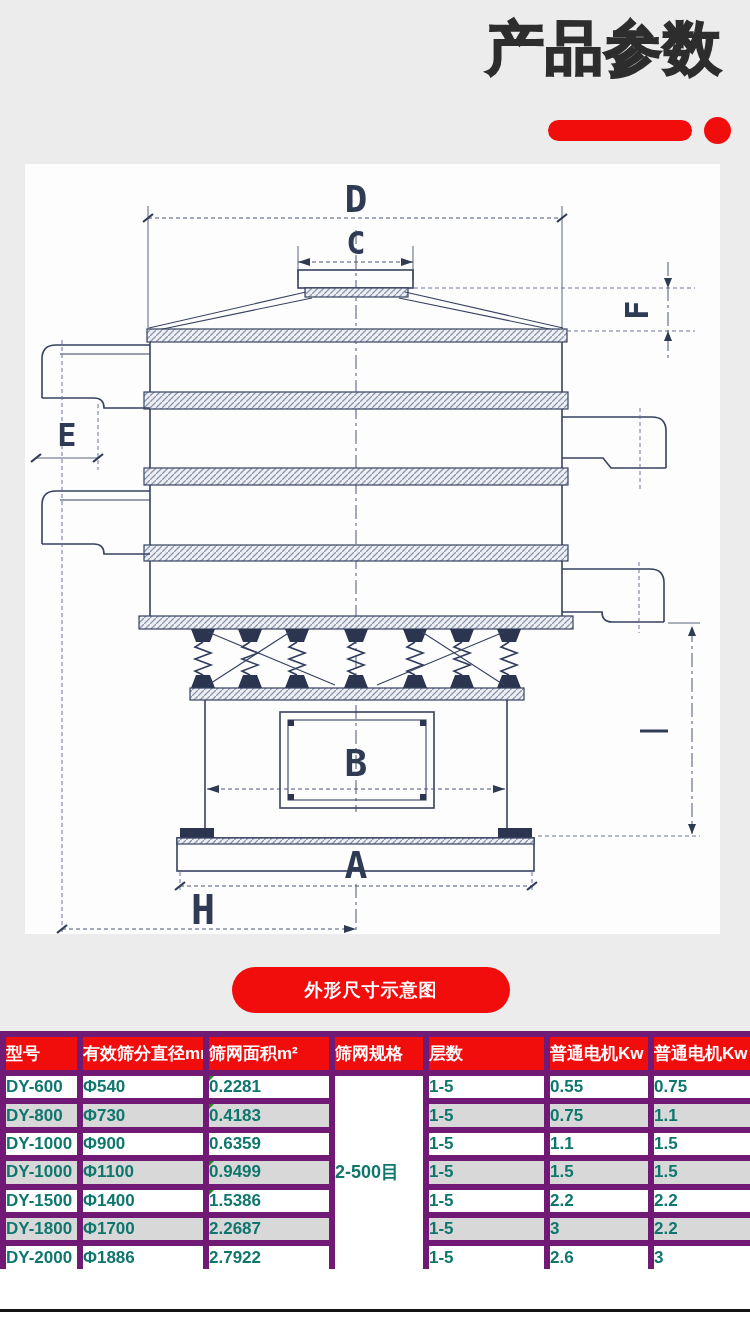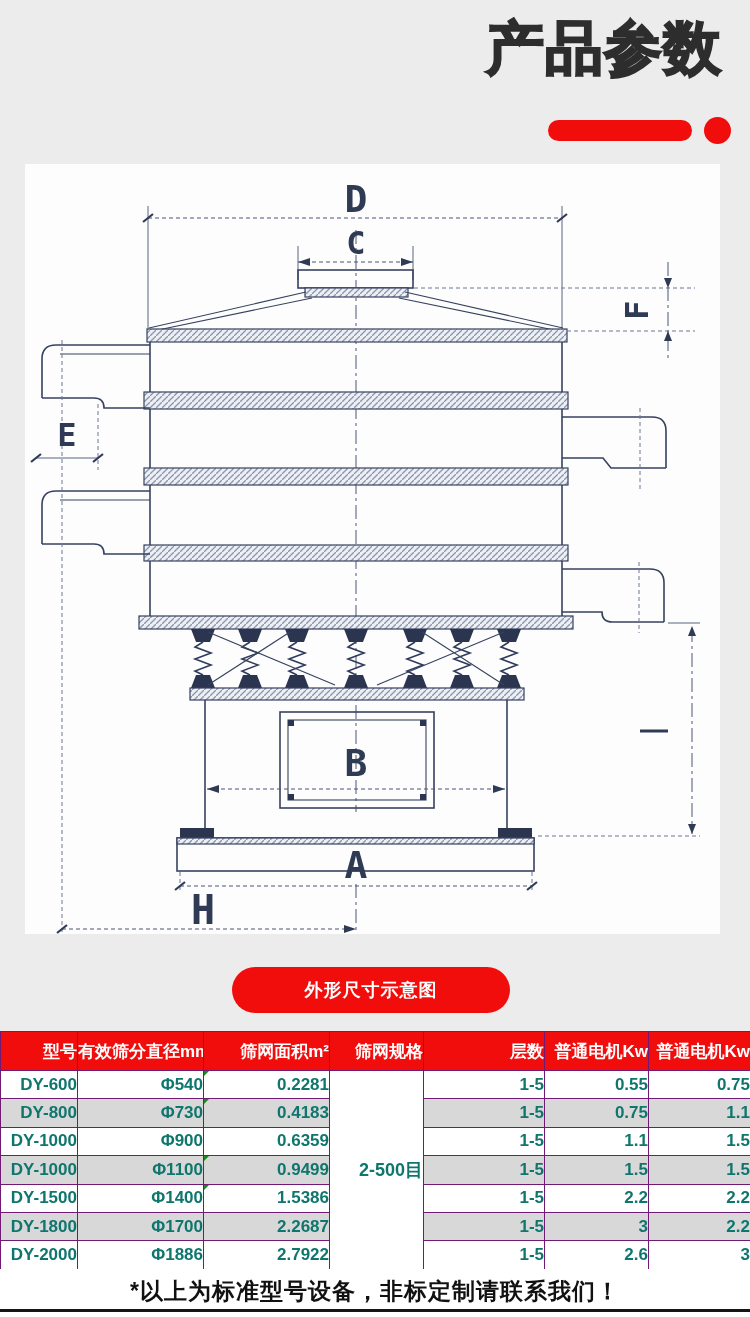--- a/index.html
+++ b/index.html
@@ -57,21 +57,21 @@
     color:#fff;font-size:18px;font-weight:bold;letter-spacing:1px;
     text-align:center;line-height:46px;
   }
   
   table.spec{
     position:absolute;left:0;top:1031px;width:750px;height:238px;
     border-collapse:collapse;table-layout:fixed;
     font-family:"Liberation Sans","DejaVu Sans",sans-serif;
   }
   table.spec th,table.spec td{
-    border:1px solid #701a75;text-align:right;vertical-align:middle;
+    border:6px solid #701a75;text-align:left;vertical-align:middle;
     font-weight:bold;overflow:hidden;white-space:nowrap;
   }
   table.spec thead tr{height:39px;}
   table.spec tbody tr{height:28.4px;}
   table.spec th{background:var(--accent-red);color:#fff;font-size:17px;}
   table.spec td{background:#fff;color:#0f766e;font-size:17px;}
   table.spec tr.g td{background:var(--row-gray);}
   table.spec td.merge{background:#fff;font-size:18px;}
   td.gm{position:relative;}
   td.gm::before{
@@ -352,15 +352,14 @@
       <td>Φ1886</td>
       <td>2.7922</td>
       <td>1-5</td>
       <td>2.6</td>
       <td>3</td>
     </tr>
   </tbody>
 </table>
 
 <div class="footer">
-  <p>*以上为标准型号设备，非标定制请联系我们！</p>
   <div class="black-line"></div>
 </div>
 
 </body></html>

